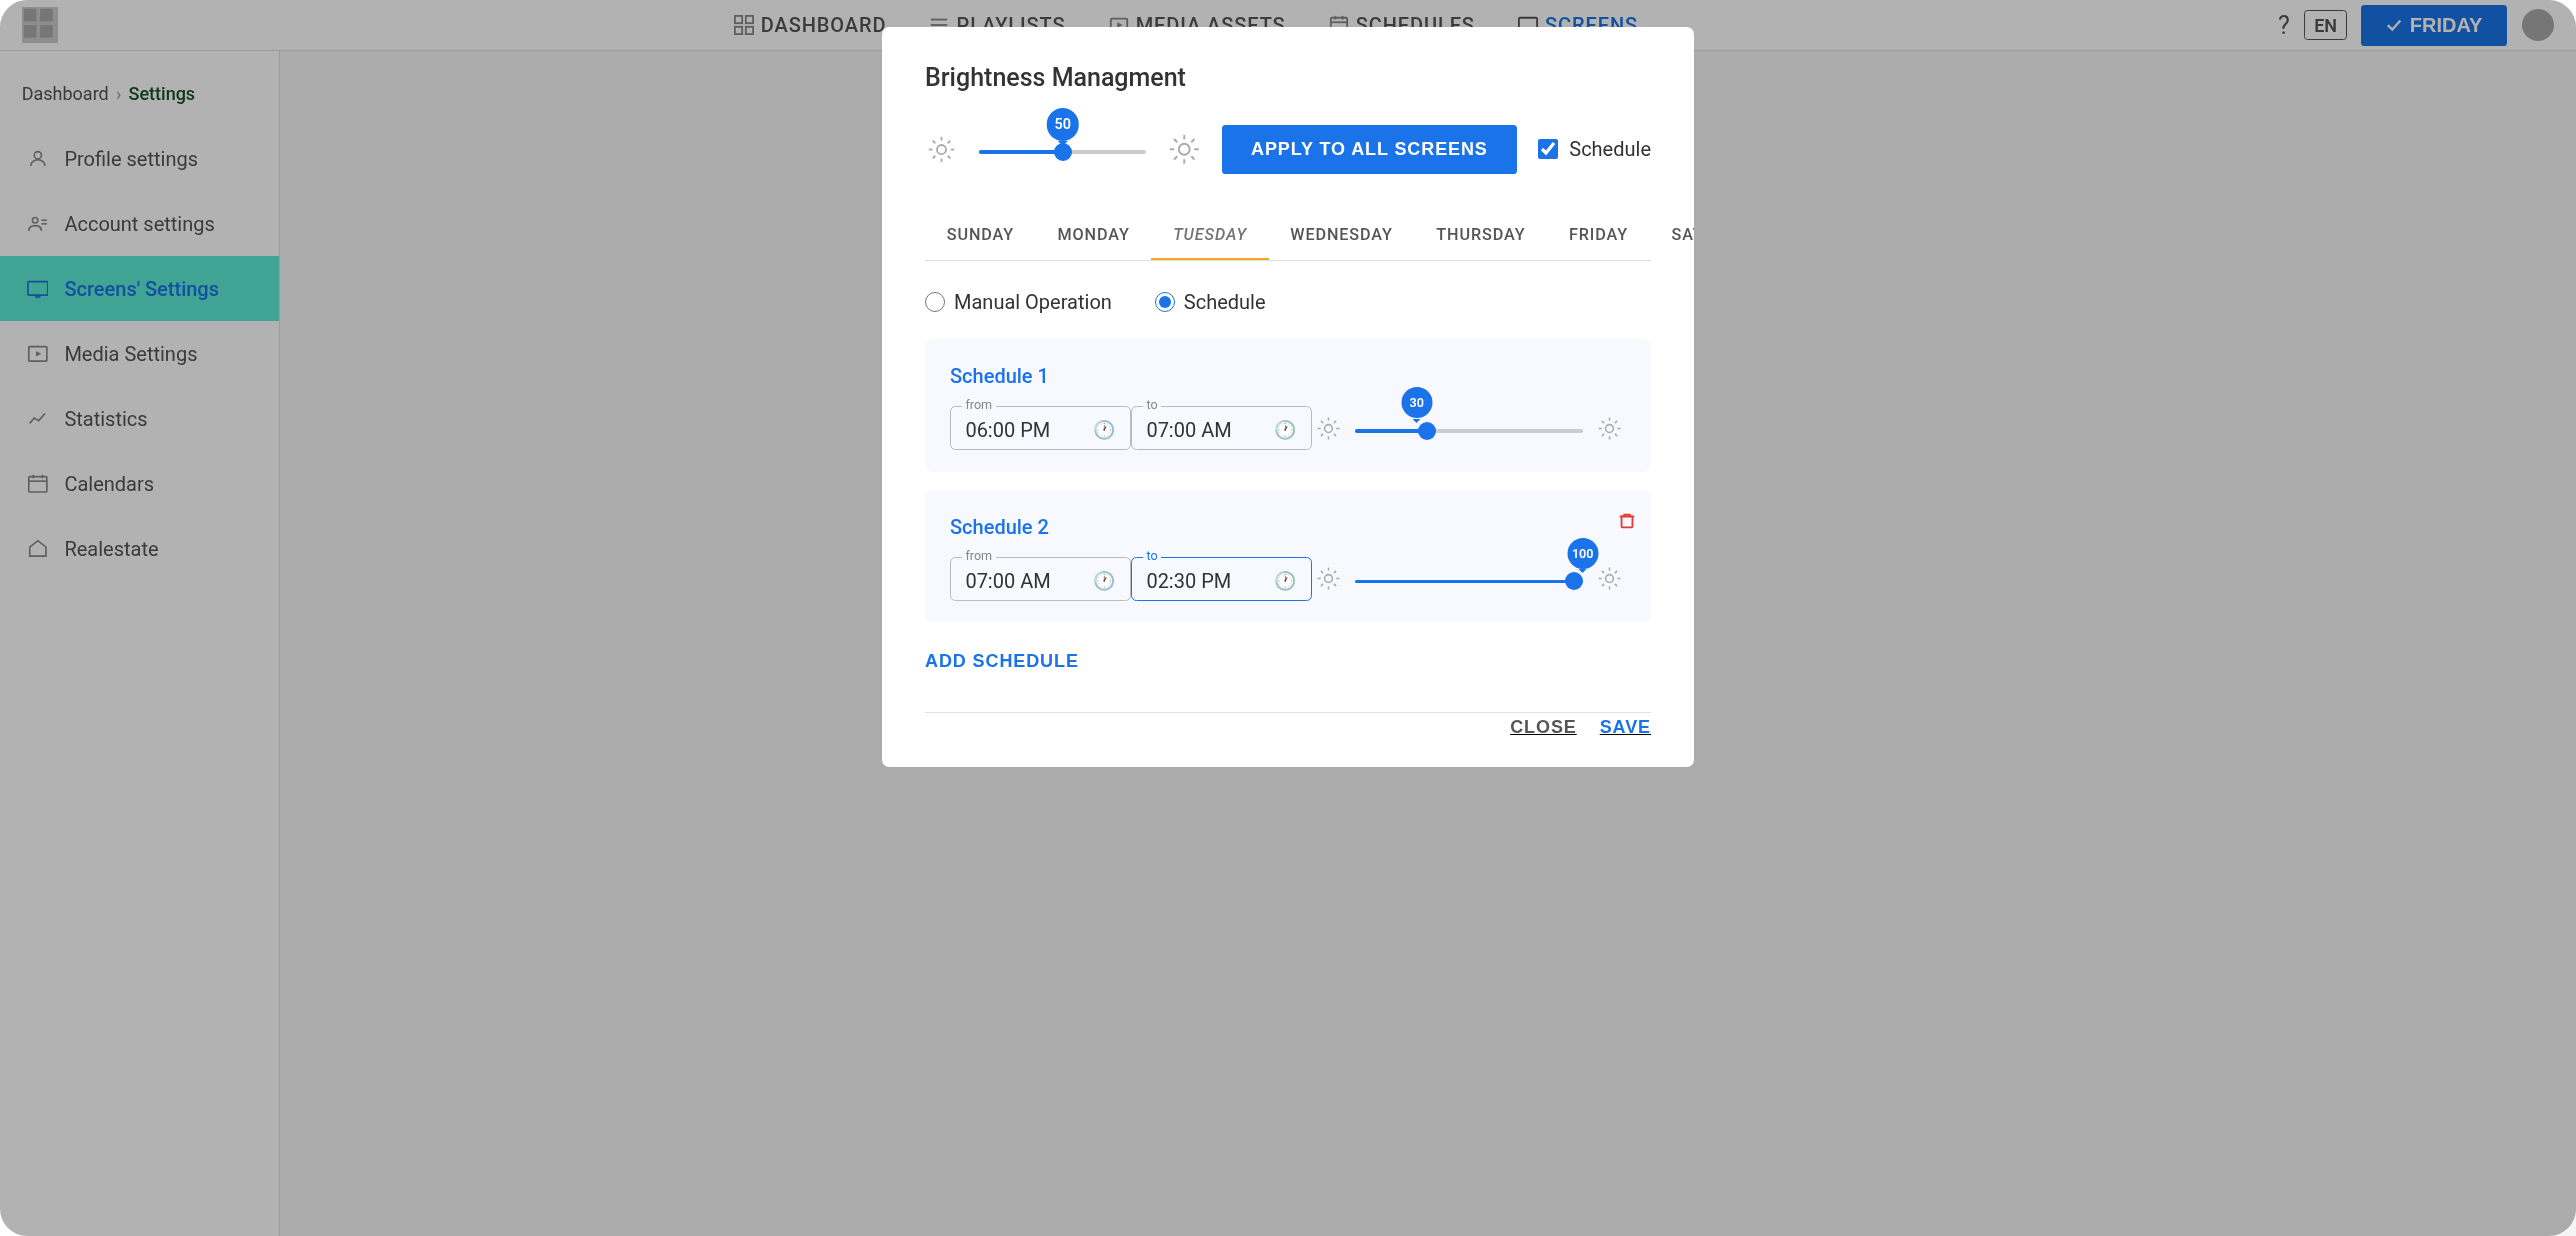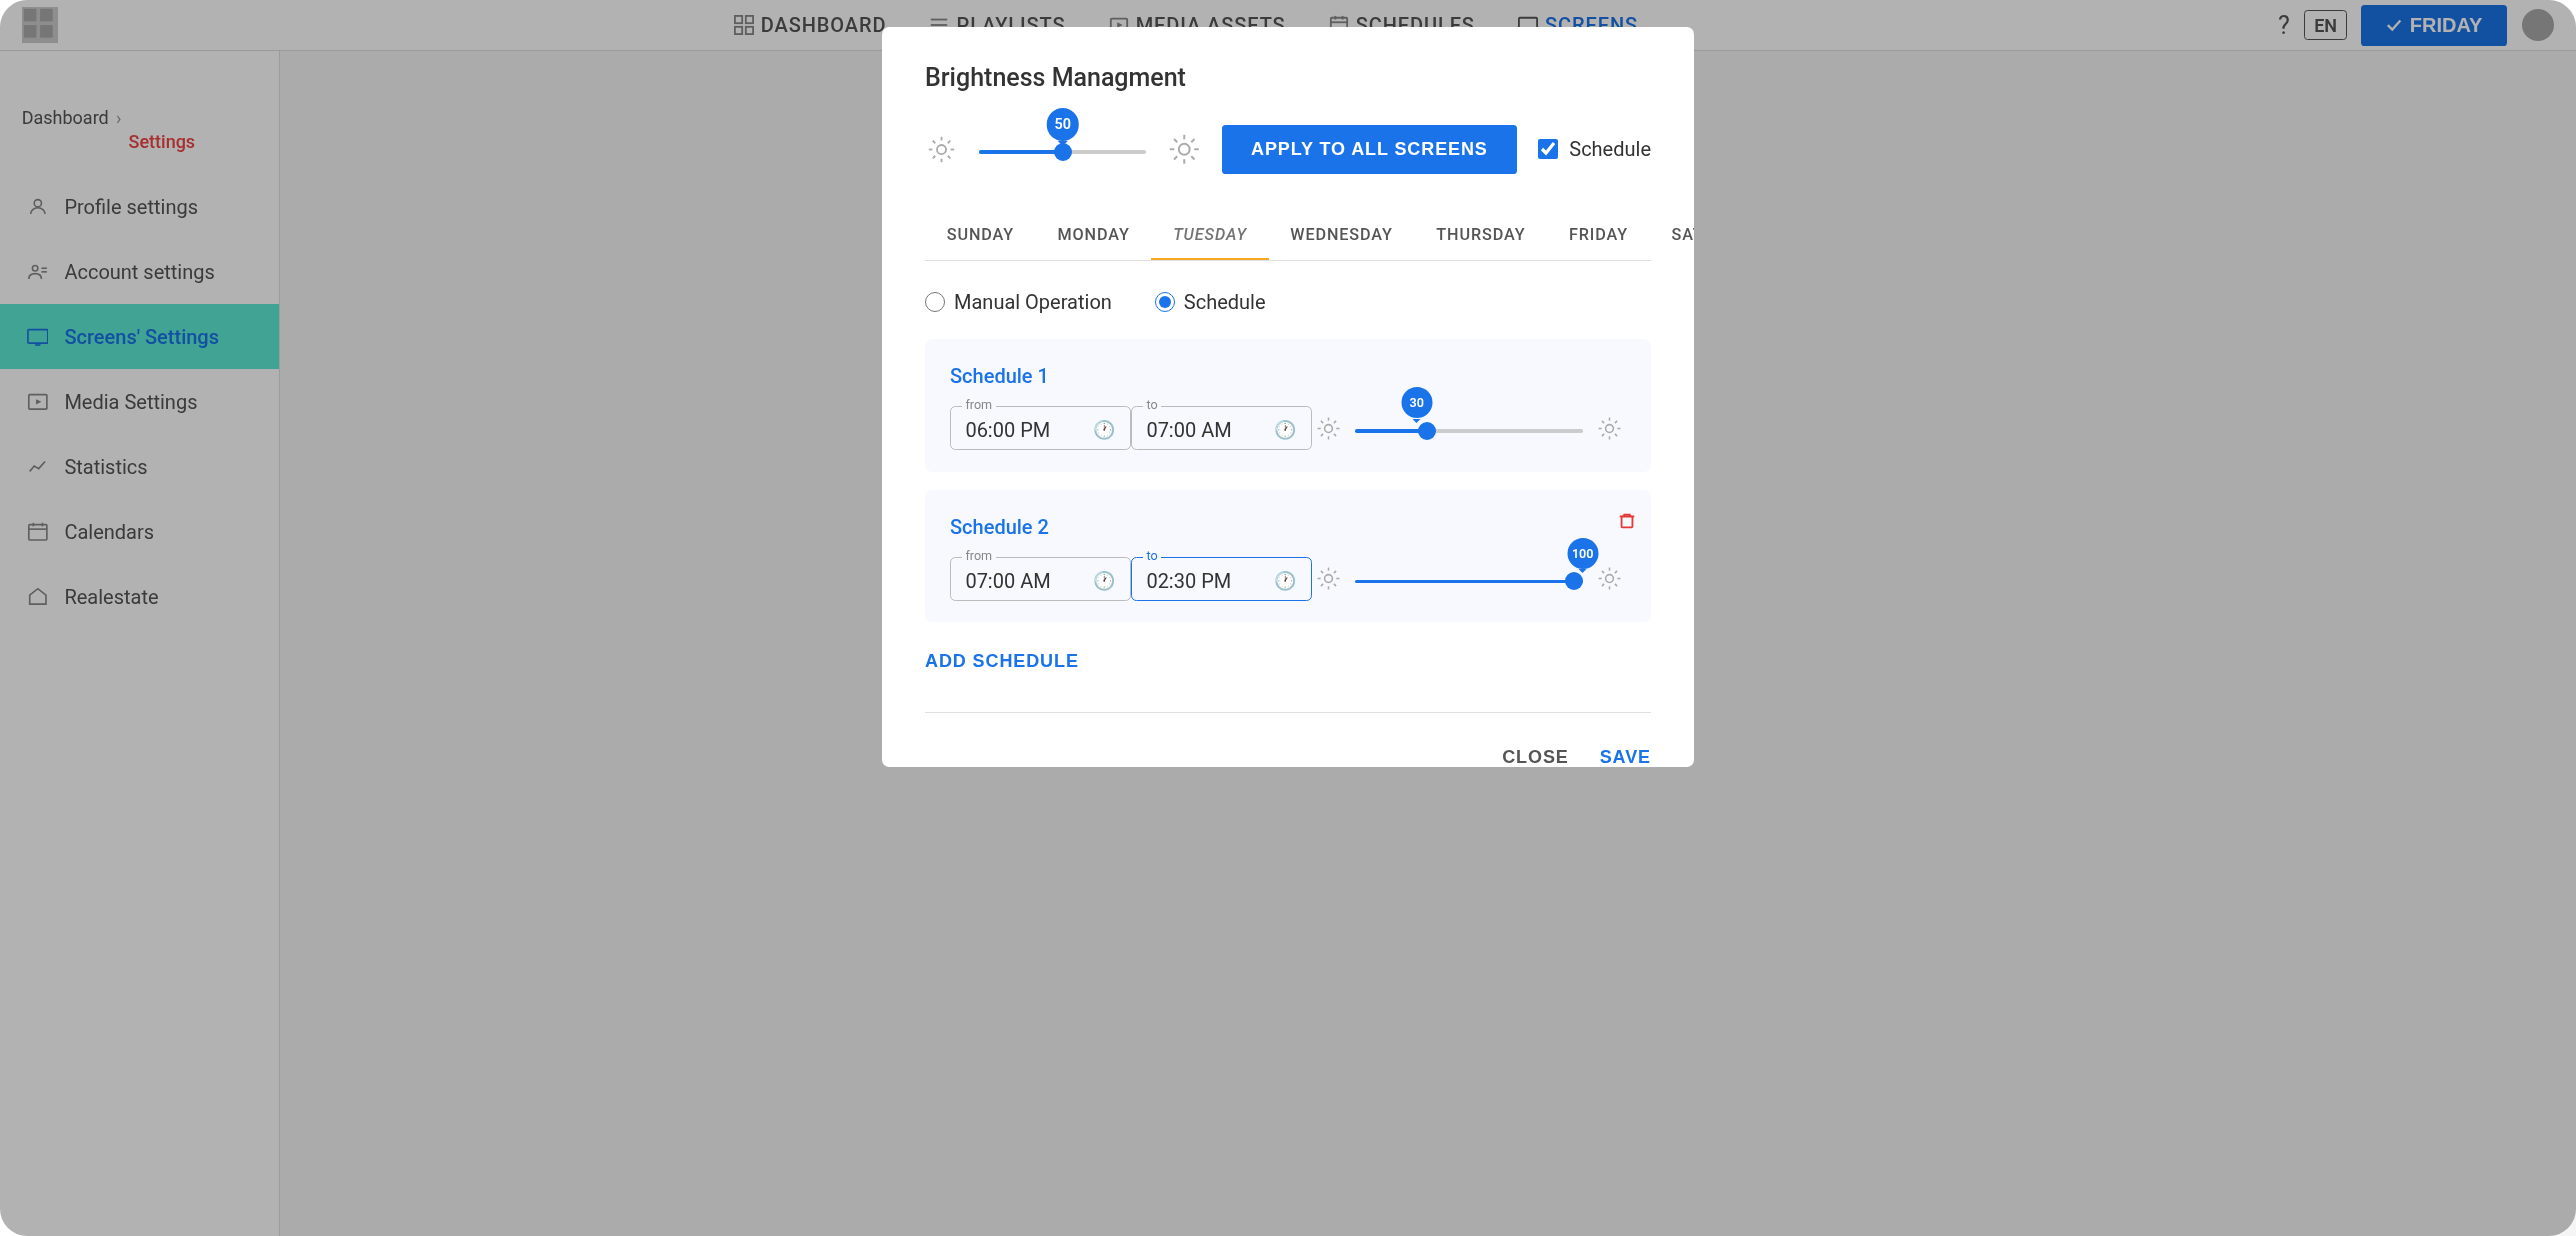--- a/index.html
+++ b/index.html
@@ -83,21 +83,21 @@
       padding-top: 18px;
       flex-shrink: 0;
     }
     .breadcrumb {
       padding: 14.4px 21.7px 21.7px;
       font-size: 18px;
       color: #555;
       display: flex; align-items: center; gap: 7.2px;
     }
     .breadcrumb .sep { color: #999; }
-    .breadcrumb .current { color: #ef4444; font-weight: 500; margin-top: 48px; }
+    .breadcrumb .current { color: #14532d; font-weight: 500; }
     .sidebar-item {
       display: flex; align-items: center; gap: 14.4px;
       padding: 20px 25px;
       font-size: 20px;
       color: #555;
       cursor: pointer;
     }
     .sidebar-item.active {
       background: #5eead4;
       color: #1a73e8;
@@ -364,24 +364,25 @@
       cursor: pointer;
       padding: 10.8px 0;
       text-transform: uppercase;
     }
 
     
     .modal-footer {
       display: flex;
       justify-content: flex-end;
       align-items: center;
-      gap: 31px;
+      gap: 23px;
       margin-top: 29px;
       border-top: 0.9px solid #e0e0e0;
-      padding-top: 34px;
+      padding-top: 4px;
+      text-decoration: underline;
     }
     .close-btn {
       background: none;
       border: none;
       font-size: 18px;
       font-weight: 600;
       color: #555;
       letter-spacing: 0.9px;
       cursor: pointer;
       text-transform: uppercase;

